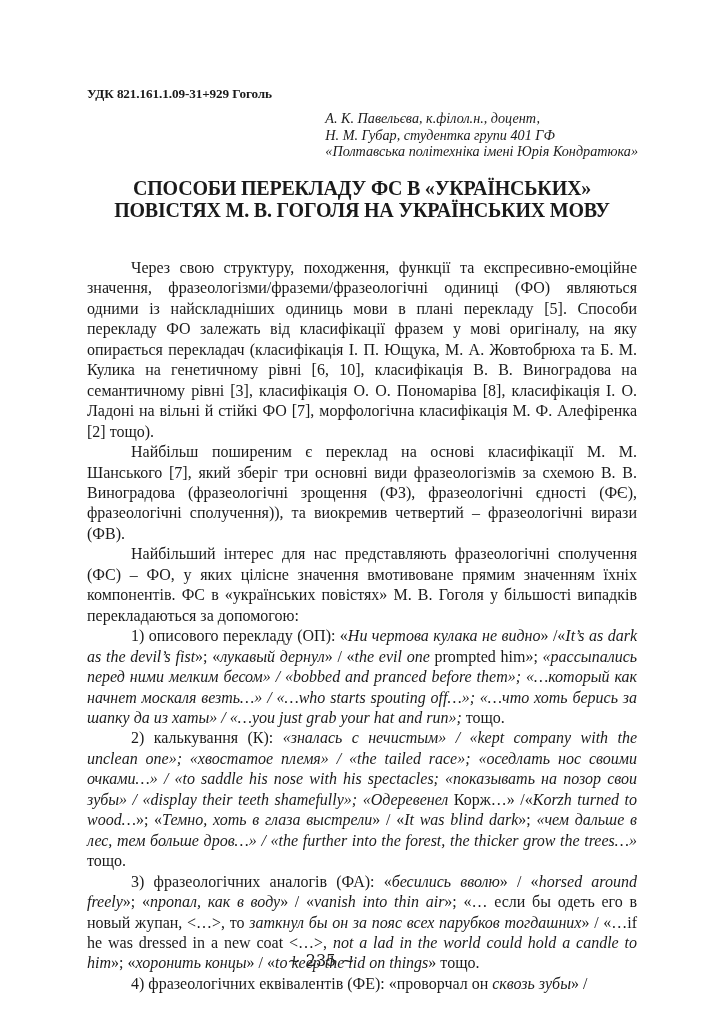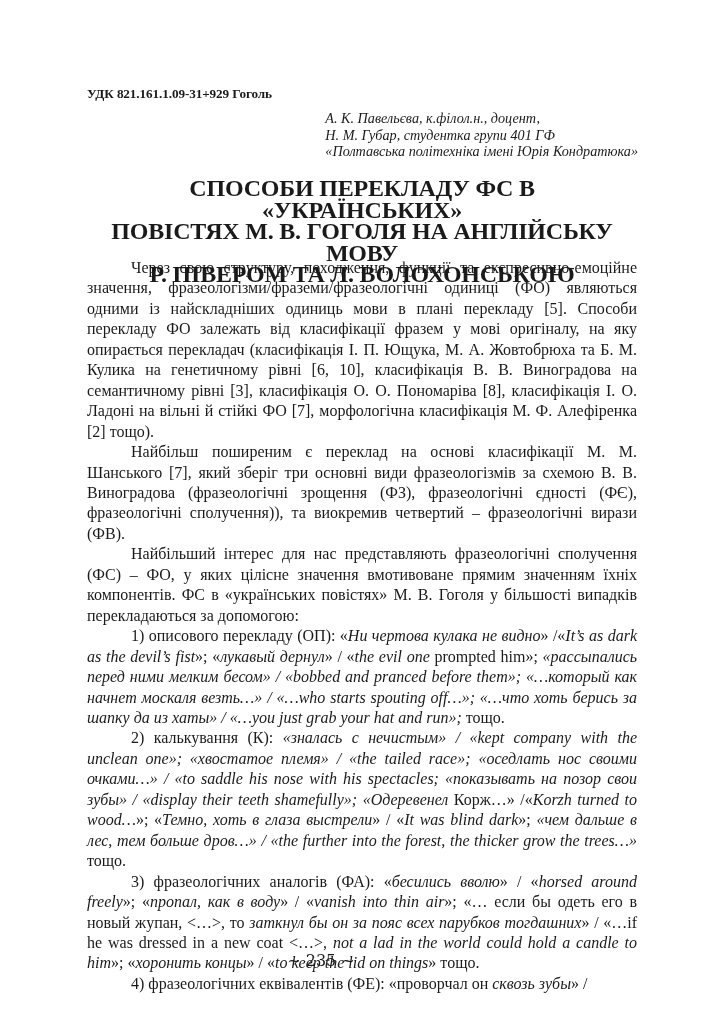--- a/index.html
+++ b/index.html
@@ -1,42 +1,41 @@
 <!DOCTYPE html>
 <html><head>
   <meta charset="utf-8">
   <style>
     html, body { margin: 0; padding: 0; background: #ffffff; }
     body { width: 724px; height: 1024px; position: relative; overflow: hidden;
       font-family: "Liberation Serif", "DejaVu Serif", serif; color: #1a1a1a; }
     .page { position: absolute; left: 0; top: 0; width: 724px; height: 1024px; }
     .udk { position: absolute; left: 87px; top: 86px; font-weight: bold; font-size: 13.2px; letter-spacing: -0.1px; }
     .authors { position: absolute; right: 86px; top: 110px; font-style: italic; font-size: 14.2px; line-height: 16.6px; }
-    .title { position: absolute; left: 87px; width: 550px; top: 178px; text-align: center; font-weight: bold; font-size: 24px; line-height: 21.5px; letter-spacing: -0.2px; }
+    .title { position: absolute; left: 87px; width: 550px; top: 178px; text-align: center; font-weight: bold; font-size: 20px; line-height: 21.5px; letter-spacing: -0.2px; }
     .body { position: absolute; left: 87px; width: 550px; top: 258px; font-size: 16px; line-height: 20.45px; text-align: justify; }
     .body p { margin: 0; text-indent: 44px; }
     .body i { font-style: italic; }
     .pagenum { position: absolute; left: 0; width: 642px; top: 951px; text-align: center; font-size: 16px; font-family: "DejaVu Serif", serif; }
   </style>
 </head>
 <body>
 
 <div class="page">
   <div class="udk">УДК 821.161.1.09-31+929 Гоголь</div>
 
   <div class="authors">
     <div>А. К. Павельєва, к.філол.н., доцент,</div>
     <div>Н. М. Губар, студентка групи 401 ГФ</div>
     <div>«Полтавська політехніка імені Юрія Кондратюка»</div>
   </div>
 
   <div class="title">
     <div>СПОСОБИ ПЕРЕКЛАДУ ФС В «УКРАЇНСЬКИХ»</div>
-    <div>ПОВІСТЯХ М. В. ГОГОЛЯ НА АНГЛІЙСЬКУ МОВУ</div>
-    <div>Р. ПІВЕРОМ ТА Л. ВОЛОХОНСЬКОЮ</div>
+    <div>ПОВІСТЯХ М. В. ГОГОЛЯ НА УКРАЇНСЬКИХ МОВУ</div>
   </div>
 
   <div class="body" id="body">
       <p><span>Через свою структуру, походження, функції та експресивно-емоційне значення, фразеологізми/фраземи/фразеологічні одиниці (ФО) являються одними із найскладніших одиниць мови в плані перекладу [5]. Способи перекладу ФО залежать від класифікації фразем у мові оригіналу, на яку опирається перекладач (класифікація І. П. Ющука, М. А. Жовтобрюха та Б. М. Кулика на генетичному рівні [6, 10], класифікація В. В. Виноградова на семантичному рівні [3], класифікація О. О. Пономаріва [8], класифікація І. О. Ладоні на вільні й стійкі ФО [7], морфологічна класифікація М. Ф. Алефіренка [2] тощо).</span></p>
       <p><span>Найбільш поширеним є переклад на основі класифікації М. М. Шанського [7], який зберіг три основні види фразеологізмів за схемою В. В. Виноградова (фразеологічні зрощення (ФЗ), фразеологічні єдності (ФЄ), фразеологічні сполучення)), та виокремив четвертий – фразеологічні вирази (ФВ).</span></p>
       <p><span>Найбільший інтерес для нас представляють фразеологічні сполучення (ФС) – ФО, у яких цілісне значення вмотивоване прямим значенням їхніх компонентів. ФС в «українських повістях» М. В. Гоголя у більшості випадків перекладаються за допомогою:</span></p>
       <p><span>1) описового перекладу (ОП): «</span><i>Ни чертова кулака не видно</i><span>» /«</span><i>It’s as dark as the devil’s fist</i><span>»; «</span><i>лукавый дернул</i><span>» / «</span><i>the evil one</i><span> prompted him»; </span><i>«рассыпались перед ними мелким бесом» / «bobbed and pranced before them»; «…который как начнет москаля везть…» / «…who starts spouting off…»; «…что хоть берись за шапку да из хаты» / «…you just grab your hat and run»;</i><span> тощо.</span></p>
       <p><span>2) калькування (К): </span><i>«зналась с нечистым» / «kept company with the unclean one»; «хвостатое племя» / «the tailed race»; «оседлать нос своими очками…» / «to saddle his nose with his spectacles; «показывать на позор свои зубы» / «display their teeth shamefully»; «Одеревенел </i><span>Корж…» /«</span><i>Korzh turned to wood…</i><span>»; «</span><i>Темно, хоть в глаза выстрели</i><span>» / «</span><i>It was blind dark</i><span>»; </span><i>«чем дальше в лес, тем больше дров…» / «the further into the forest, the thicker grow the trees…»</i><span> тощо.</span></p>
       <p><span>3) фразеологічних аналогів (ФА): «</span><i>бесились вволю</i><span>» / «</span><i>horsed around freely</i><span>»; «</span><i>пропал, как в воду</i><span>» / «</span><i>vanish into thin air</i><span>»; «… если бы одеть его в новый жупан, &lt;…&gt;, то </span><i>заткнул бы он за пояс всех парубков тогдашних</i><span>» / «…if he was dressed in a new coat &lt;…&gt;, </span><i>not a lad in the world could hold a candle to him</i><span>»; «</span><i>хоронить концы</i><span>» / «</span><i>to keep the lid on things</i><span>» тощо.</span></p>
       <p><span>4) фразеологічних еквівалентів (ФЕ): «проворчал он </span><i>сквозь зубы</i><span>» /</span></p>

